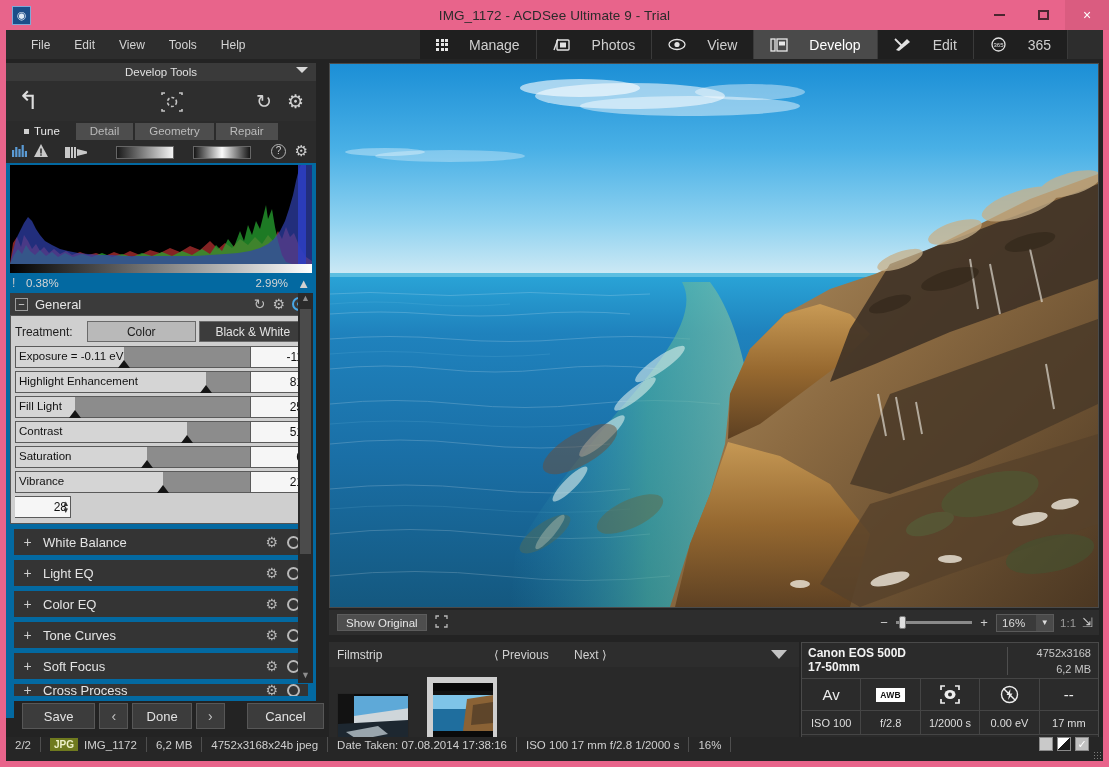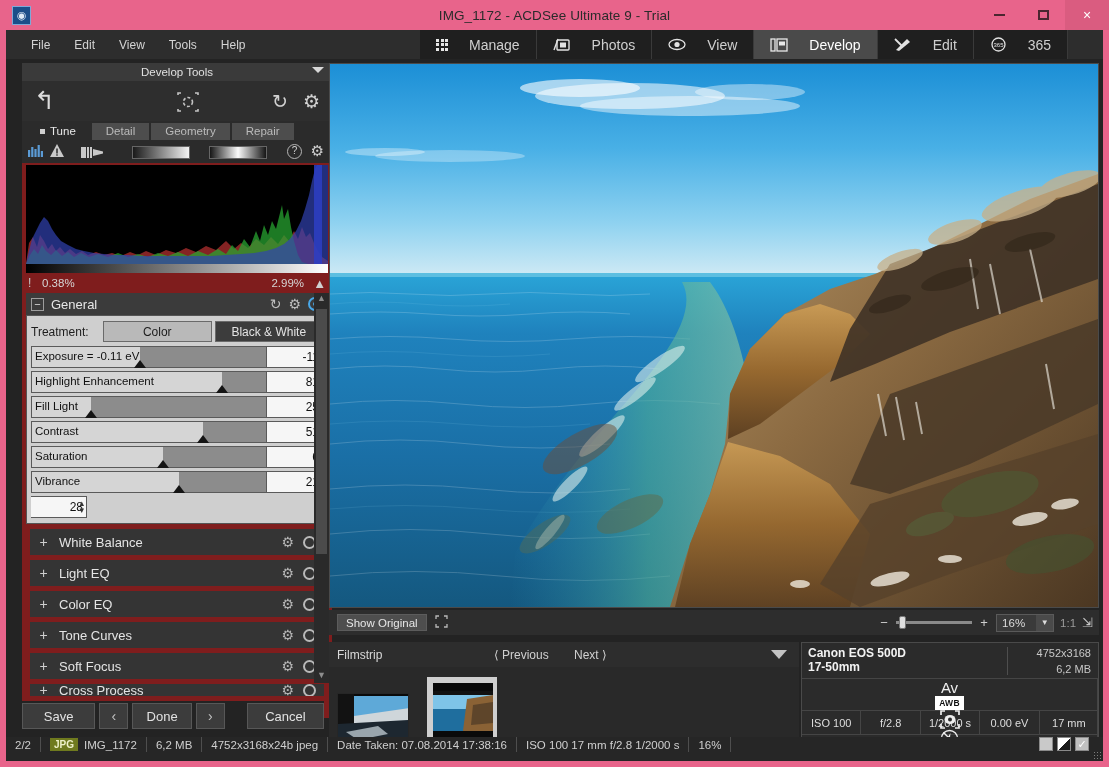--- a/index.html
+++ b/index.html
@@ -58,22 +58,22 @@
     font-size:14px; color:#cfcfcf; background:#1f1f1f;
     border-right:1px solid #3a3a3a;
   }
   .mode.active { background:#4a4a4a; color:#fff; }
   .mode .gl { font-size:13px; color:#e2e2e2; display:flex; align-items:center;}
   
   .ico-grid { display:grid; grid-template-columns:repeat(3,3px); grid-template-rows:repeat(3,3px); gap:1.5px; }
   .ico-grid i { background:#e6e6e6; display:block; width:3px; height:3px; }
   
   .leftpanel {
-    position:absolute; left:16px; top:33px; width:310px; height:655px;
-    background:#7f1d1d;
+    position:absolute; left:0; top:33px; width:310px; height:655px;
+    background:#0369a1;
   }
   .dev-hdr {
     height:18px; background:#3a3a3a; display:flex; align-items:center;
     justify-content:center; position:relative;
     font-size:11.5px; color:#e0e0e0;
   }
   .dev-hdr .caret { position:absolute; right:8px; top:4px; width:0;height:0;
     border-left:6px solid transparent;border-right:6px solid transparent;border-top:6px solid #d8d8d8;}
   .toolrow {
     height:40px; background:#2e2e2e; position:relative; display:flex;
@@ -186,21 +186,21 @@
   .thumb.sel { border:2px solid #cfcfcf; background:#cfcfcf; padding:4px;}
   
   .metapanel { position:absolute; left:795px; top:612px; width:298px; height:116px;
                background:#2b2b2b; border:1px solid #4a4a4a;}
   .meta-top { height:36px; position:relative; padding:3px 6px; border-bottom:1px solid #454545;}
   .meta-cam { font-size:12px; color:#f2f2f2; font-weight:bold;}
   .meta-lens { font-size:12px; color:#f2f2f2; font-weight:bold;}
   .meta-dim { position:absolute; right:7px; top:4px; font-size:11px; color:#c8c8c8;}
   .meta-size { position:absolute; right:7px; top:20px; font-size:11px; color:#c8c8c8;}
   .meta-divv { position:absolute; right:90px; top:4px; width:1px; height:28px; background:#4e4e4e;}
-  .meta-icons { height:32px; display:flex; border-bottom:1px solid #454545;flex-direction:column;}
+  .meta-icons { height:32px; display:flex; border-bottom:1px solid #454545;}
   .mi { flex:1; display:flex; align-items:center; justify-content:center; color:#ededed;
         font-size:15px; border-right:1px solid #454545; position:relative;}
   .mi:last-child { border-right:none;}
   .awb { background:#fff; color:#111; font-size:8.5px; font-weight:bold; padding:2px 4px; letter-spacing:.3px;}
   .meta-vals { height:24px; display:flex; border-bottom:1px solid #454545;}
   .mv { flex:1; display:flex; align-items:center; justify-content:center; color:#dedede;
         font-size:11px; border-right:1px solid #454545;}
   .mv:last-child { border-right:none;}
   .meta-date { height:21px; display:flex; align-items:center; justify-content:center;
                font-size:11.5px; color:#d7d7d7;}

